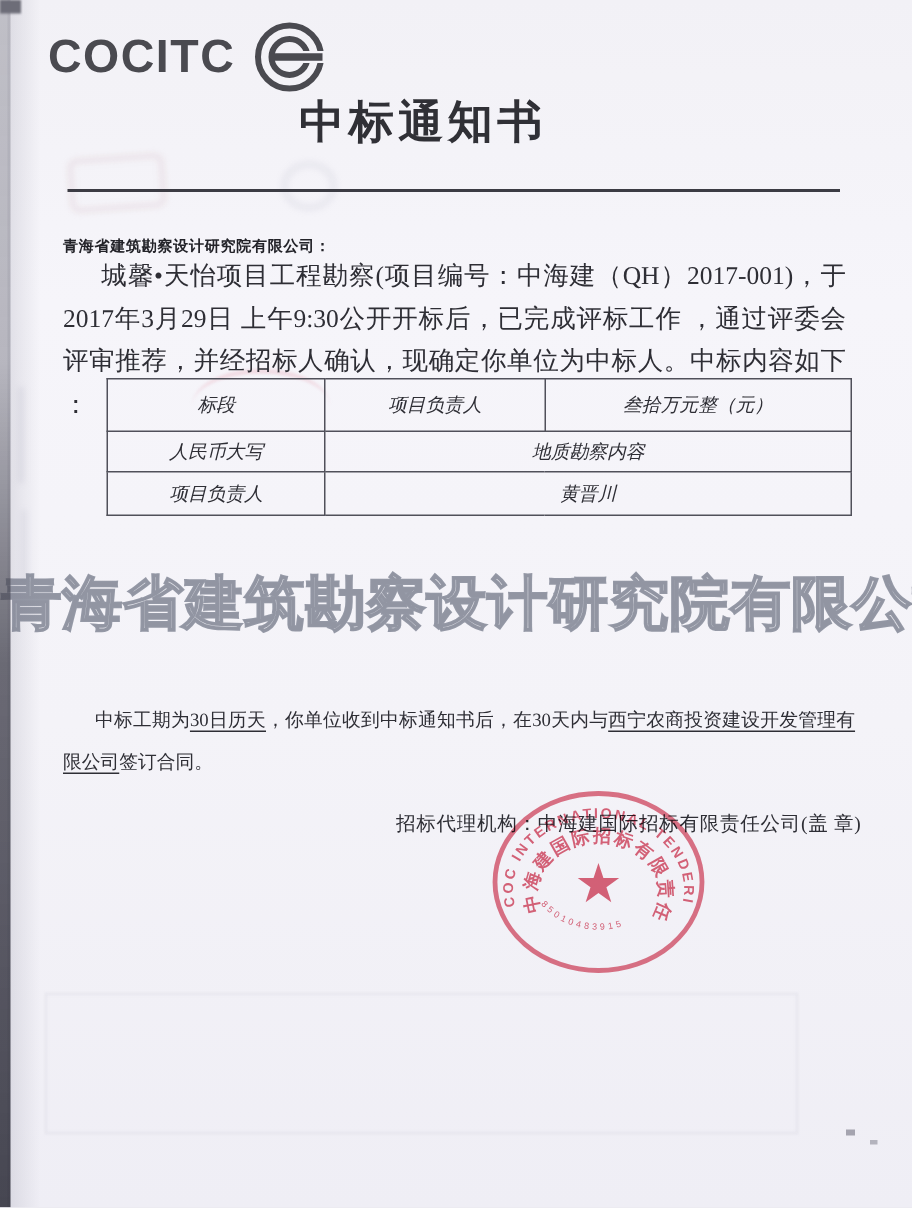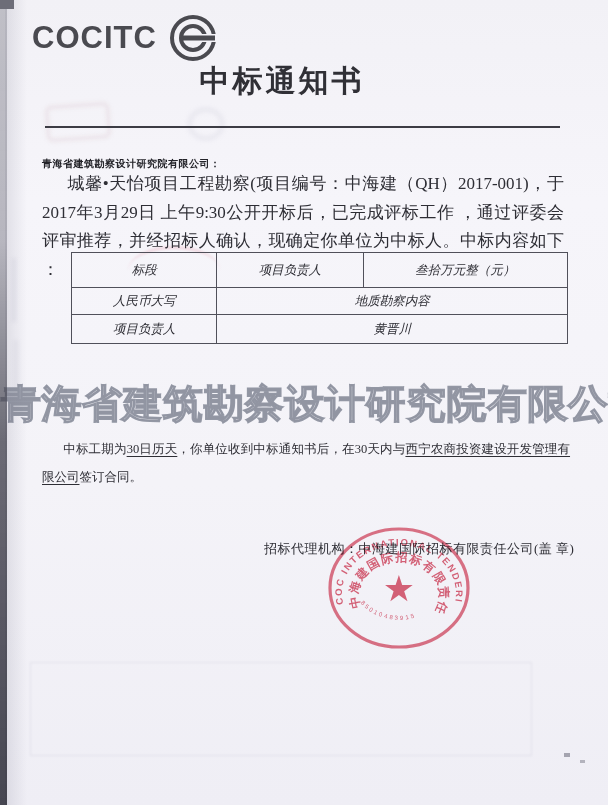--- a/index.html
+++ b/index.html
@@ -36,21 +36,21 @@
   .logo-mark{margin-left:12px;width:50px;height:50px;}
   .doc-title{position:absolute;left:0;top:61px;width:540px;text-align:center;z-index:2;
     font-family:"Liberation Sans","DejaVu Sans",sans-serif;font-weight:700;font-size:30px;
     color:#303036;letter-spacing:3px;margin-left:12px;}
   .title-rule{position:absolute;left:45px;top:126px;width:515px;height:2px;background:#3c3c44;z-index:2;}
   
   .addressee{position:absolute;left:42px;top:157px;z-index:2;
     font-family:"Liberation Sans","DejaVu Sans",sans-serif;font-weight:700;font-size:10px;color:#232329;letter-spacing:.5px;}
   .para1{position:absolute;left:42px;top:170px;width:522px;z-index:2;
     font-size:17px;line-height:28.5px;text-align:justify;text-indent:1.5em;color:#2e2e35;}
-  .para2{position:absolute;left:42px;top:435px;width:528px;z-index:2;
+  .para2{position:absolute;left:42px;top:466px;width:528px;z-index:2;
     font-size:12.5px;line-height:28px;text-align:justify;text-indent:1.7em;color:#2e2e35;}
   .para2 .u{text-decoration:underline;text-underline-offset:3px;}
   
   table.bid{position:absolute;left:71px;top:252px;width:497px;z-index:2;
     border-collapse:collapse;table-layout:fixed;font-size:12.5px;color:#2e2e35;}
   table.bid th,table.bid td{border:1px solid #50505a;text-align:center;vertical-align:middle;
     font-weight:400;padding:0;line-height:1.5;font-style:italic;}
   tr.r-head{height:35px;}
   tr.r-one{height:91px;}
   tr.r-two{height:27px;}

